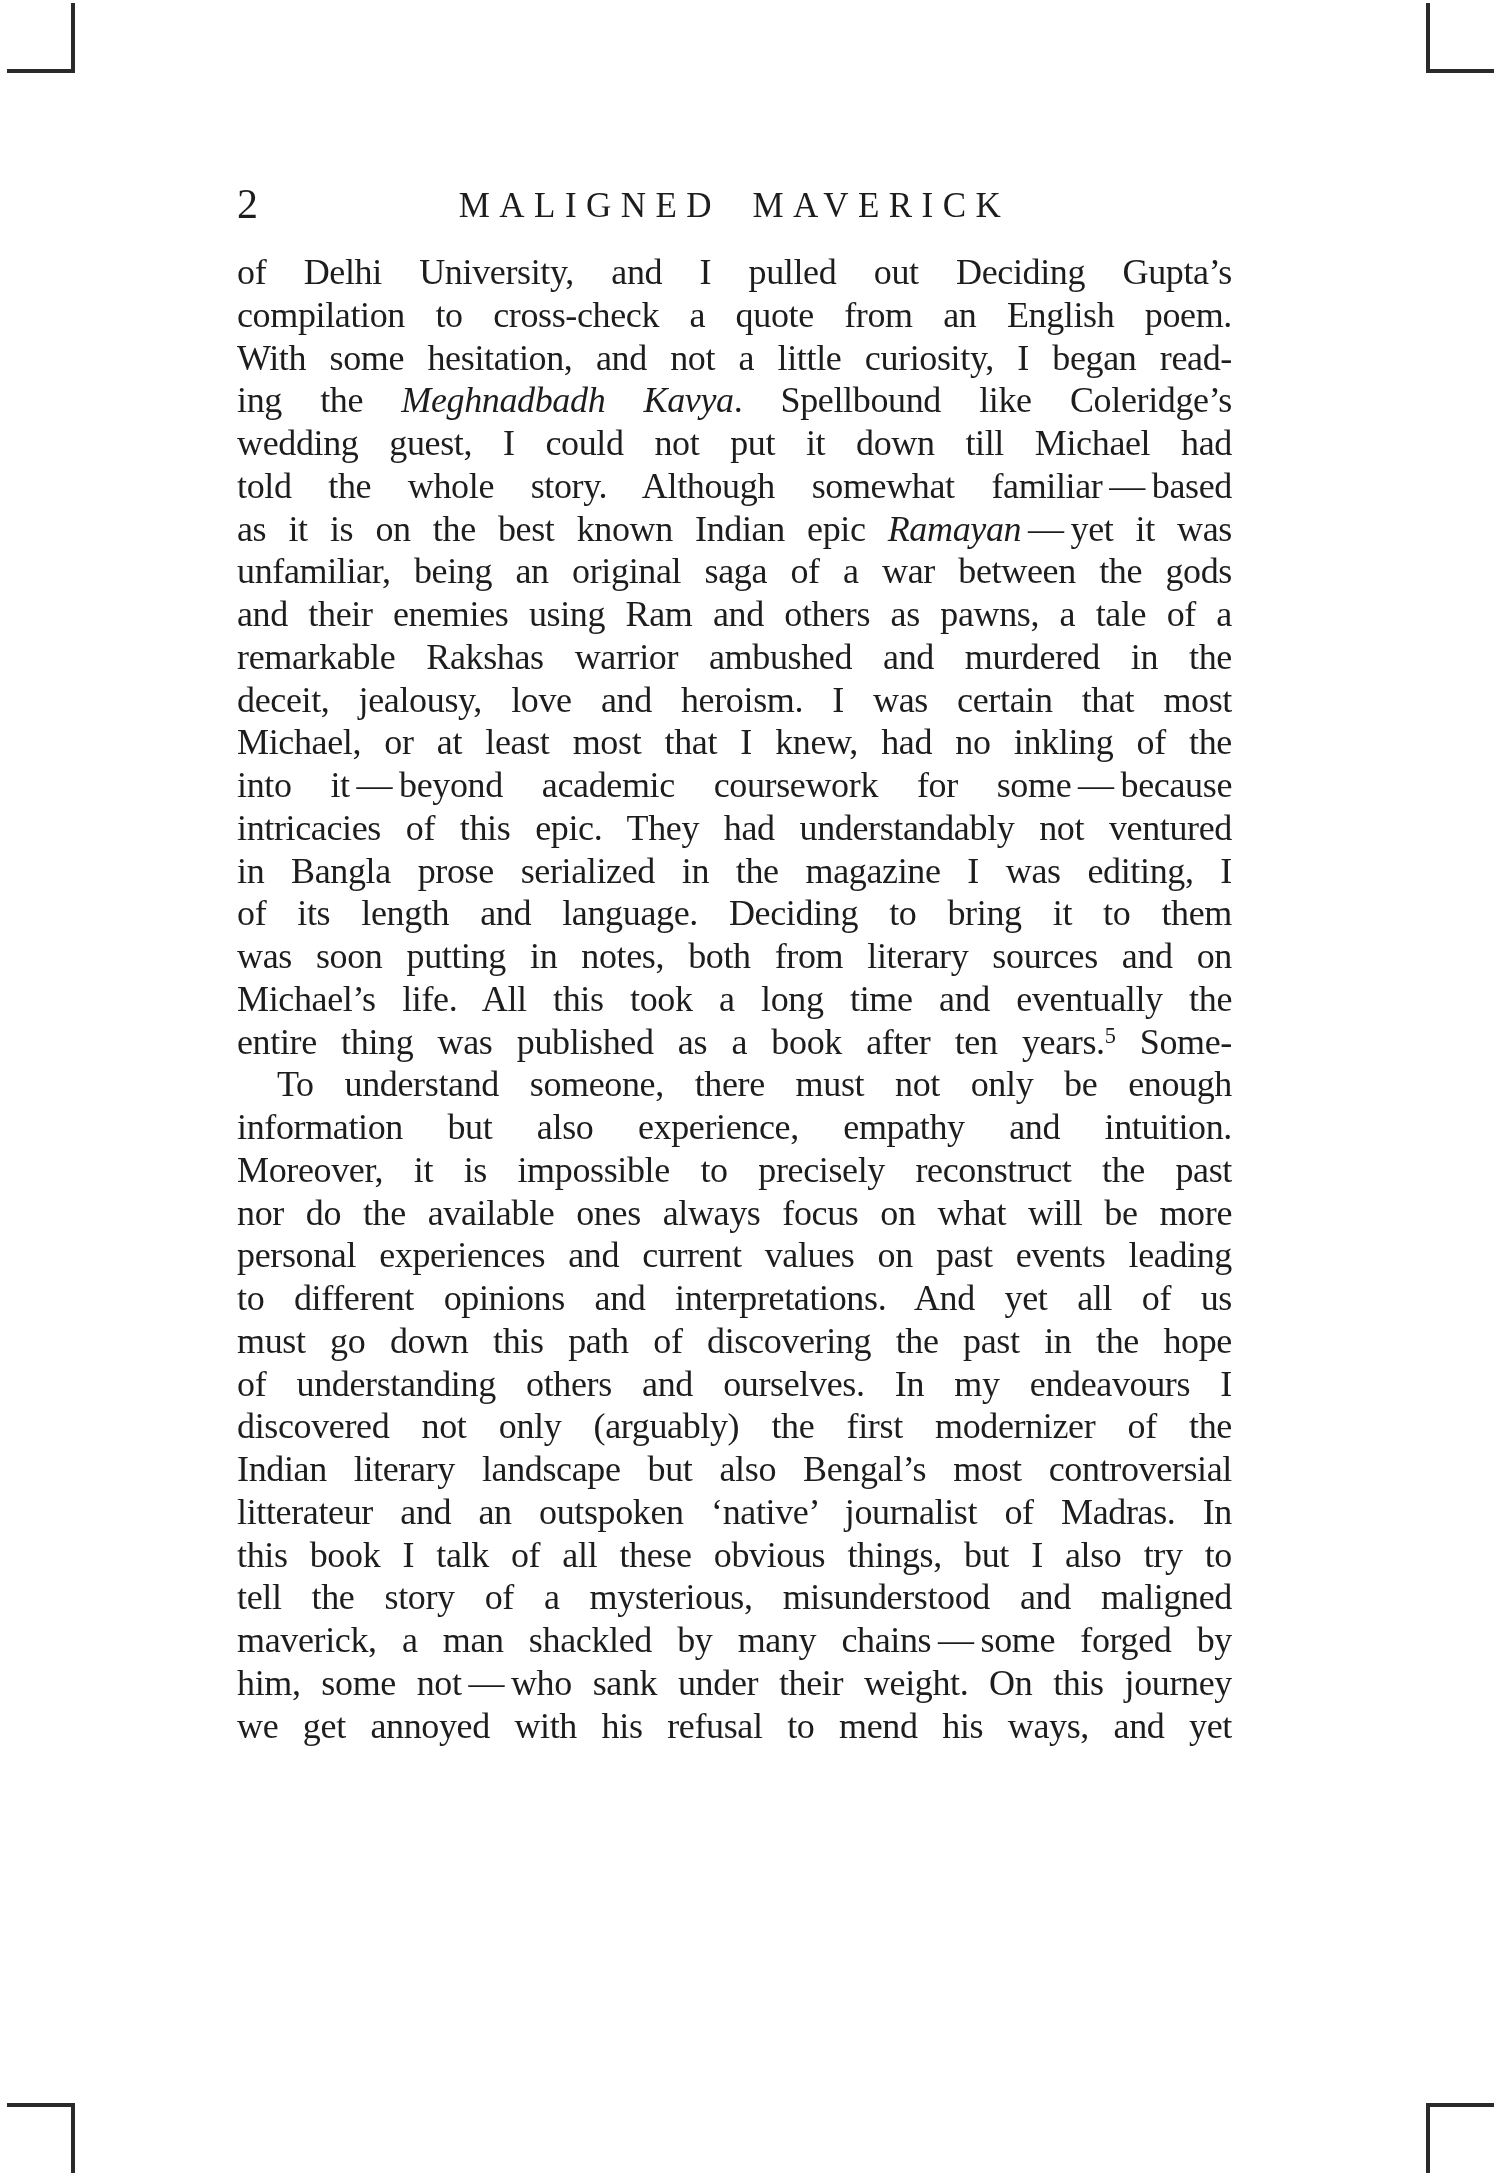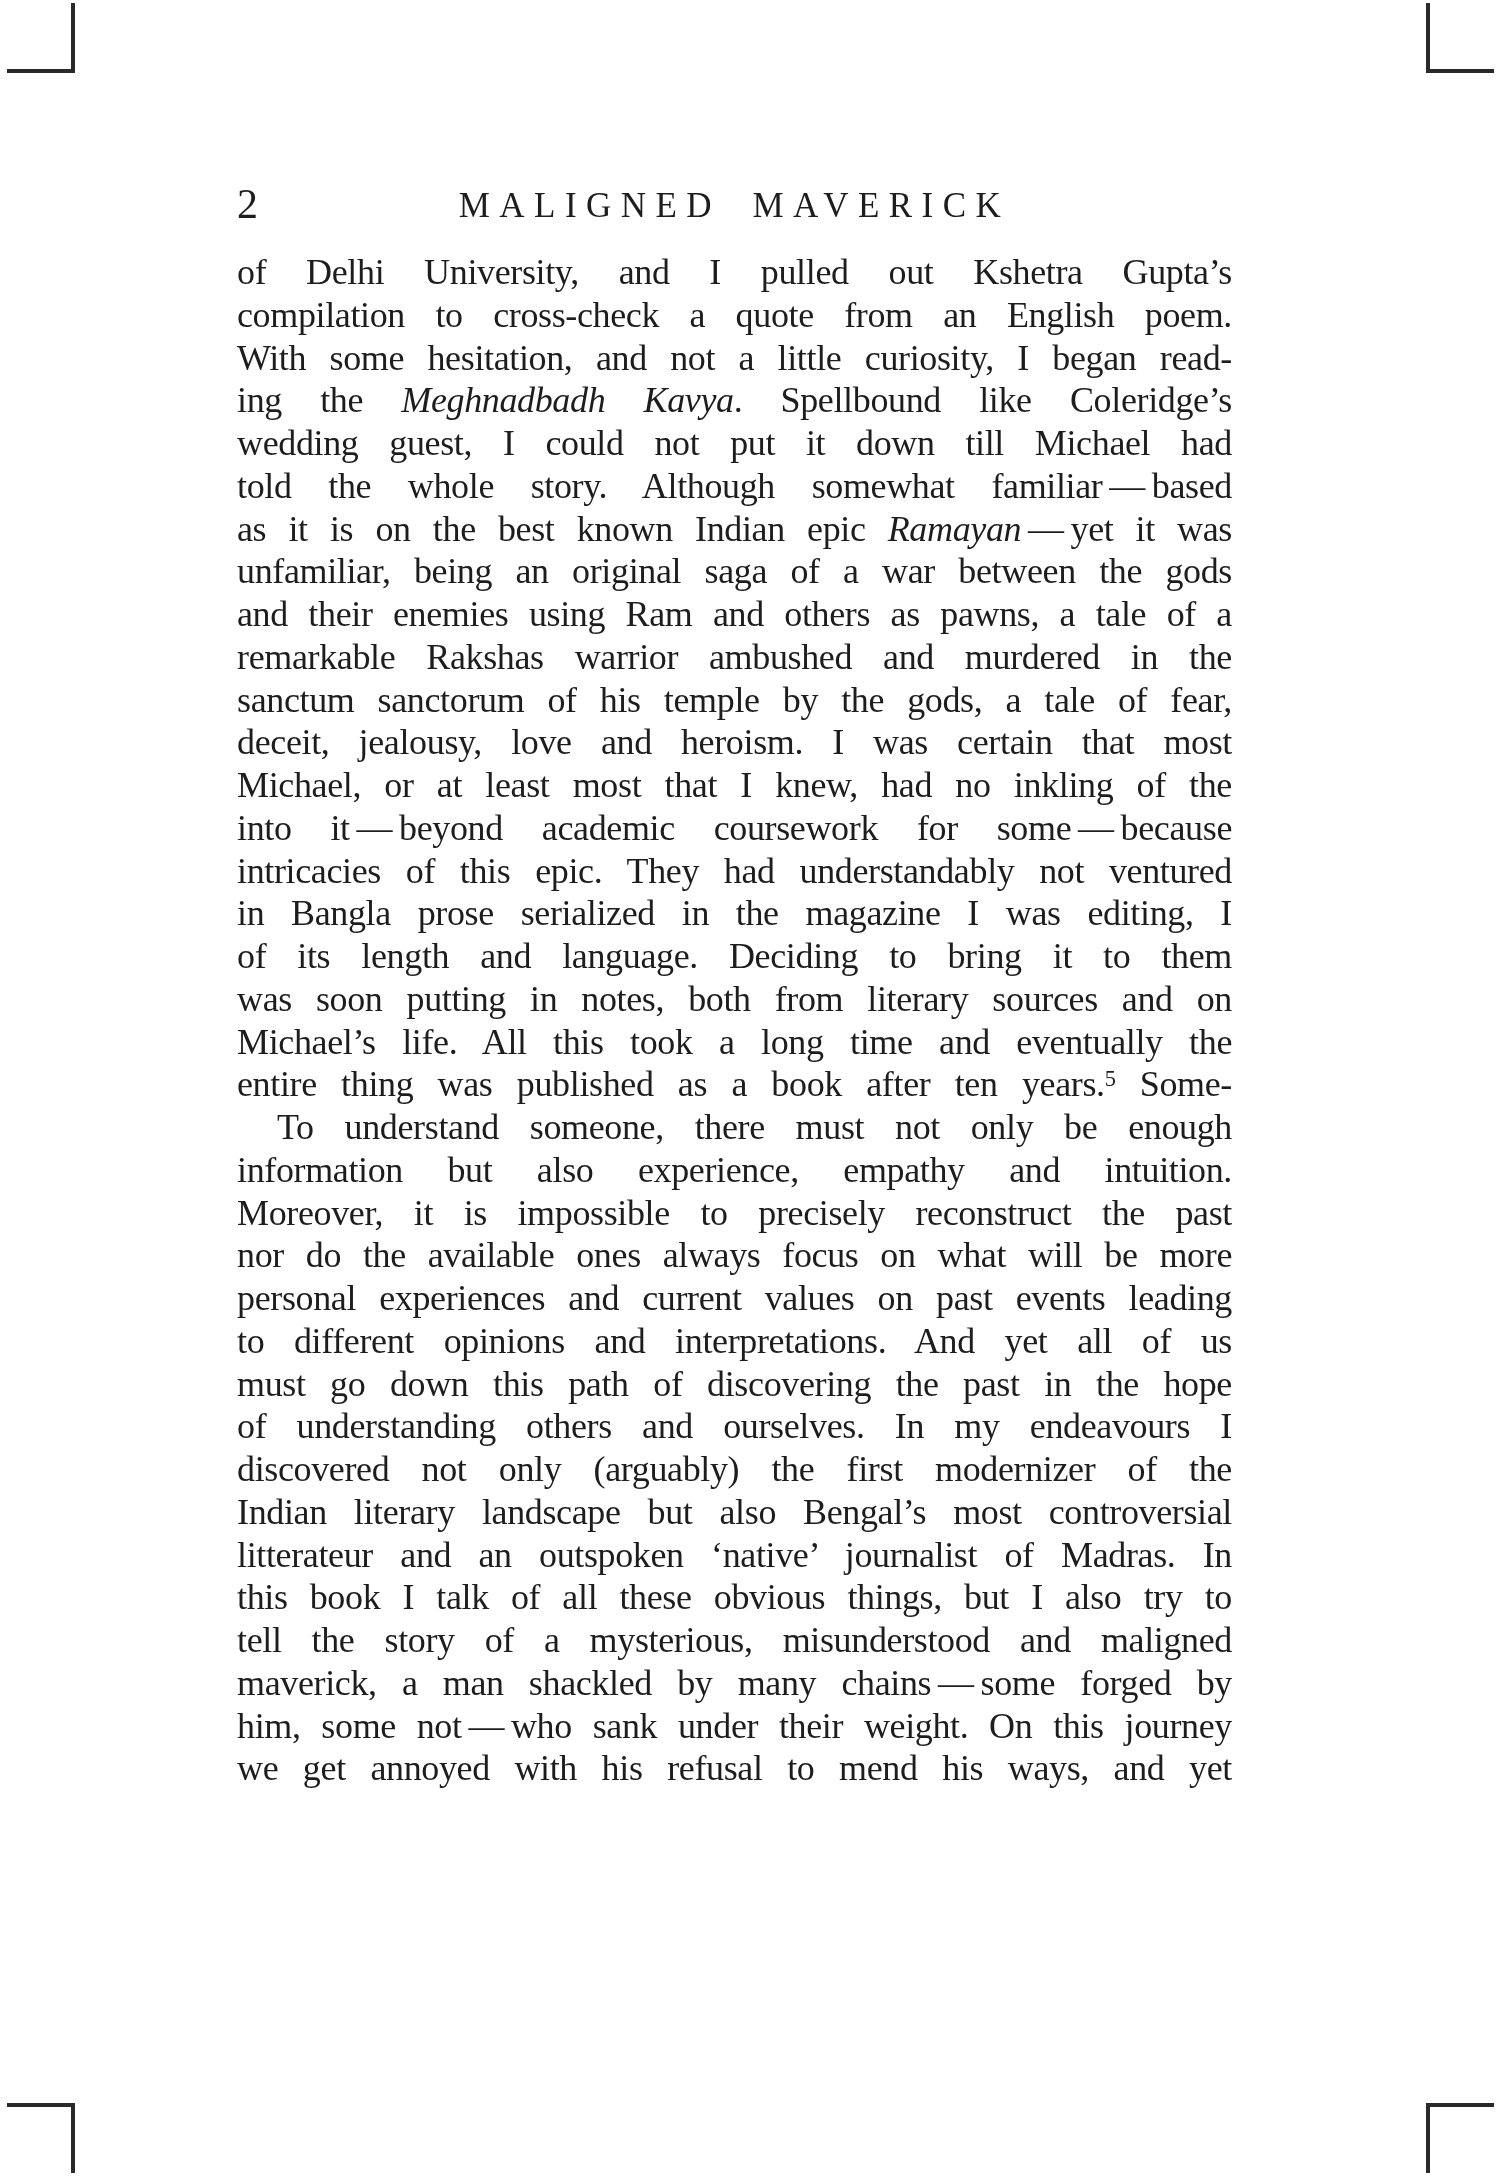--- a/index.html
+++ b/index.html
@@ -67,31 +67,30 @@
   <div class="crop bl"></div>
   <div class="crop br"></div>
 
   <div class="page-header">
     <span class="folio">2</span>
     <span class="running-head">MALIGNED MAVERICK</span>
   </div>
 
   <div class="text-block">
       <div class="para">
-        <div class="line">of Delhi University, and I pulled out Kshetra Gupta’s</div>
+        <div class="line">of Delhi University, and I pulled out Deciding Gupta’s</div>
         <div class="line">compilation to cross-check a quote from an English poem.</div>
         <div class="line">With some hesitation, and not a little curiosity, I began read-</div>
         <div class="line">ing the <i>Meghnadbadh Kavya</i>. Spellbound like Coleridge’s</div>
         <div class="line">wedding guest, I could not put it down till Michael had</div>
         <div class="line">told the whole story. Although somewhat familiar — based</div>
         <div class="line">as it is on the best known Indian epic <i>Ramayan</i> — yet it was</div>
         <div class="line">unfamiliar, being an original saga of a war between the gods</div>
         <div class="line">and their enemies using Ram and others as pawns, a tale of a</div>
         <div class="line">remarkable Rakshas warrior ambushed and murdered in the</div>
-        <div class="line">sanctum sanctorum of his temple by the gods, a tale of fear,</div>
         <div class="line">deceit, jealousy, love and heroism. I was certain that most</div>
         <div class="line">Michael, or at least most that I knew, had no inkling of the</div>
         <div class="line">into it — beyond academic coursework for some — because</div>
         <div class="line">intricacies of this epic. They had understandably not ventured</div>
         <div class="line">in Bangla prose serialized in the magazine I was editing, I</div>
         <div class="line">of its length and language. Deciding to bring it to them</div>
         <div class="line">was soon putting in notes, both from literary sources and on</div>
         <div class="line">Michael’s life. All this took a long time and eventually the</div>
         <div class="line">entire thing was published as a book after ten years.<sup>5</sup> Some-</div>
       </div>

